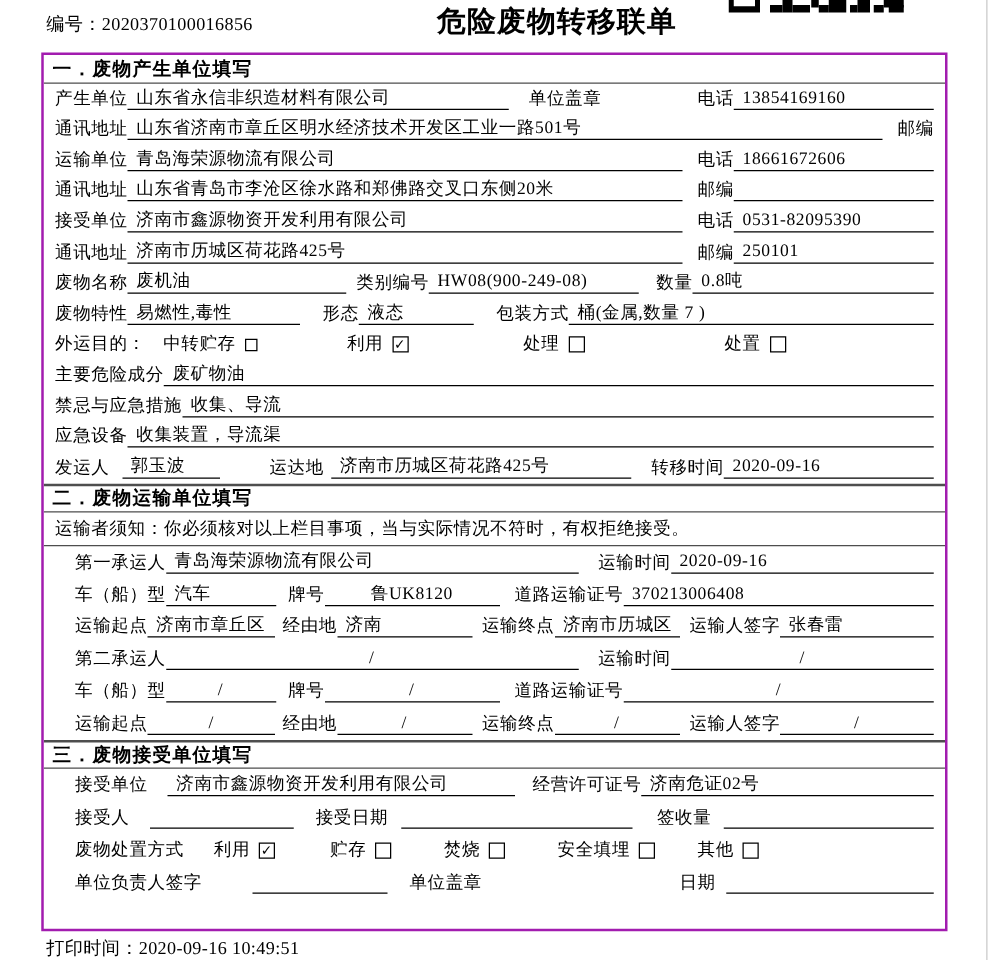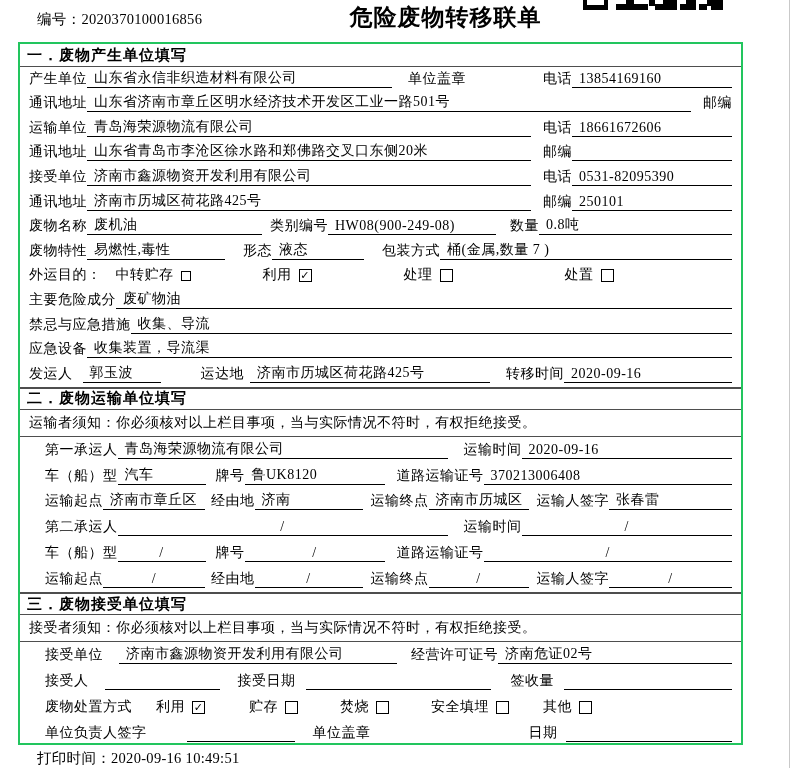--- a/index.html
+++ b/index.html
@@ -8,22 +8,22 @@
     font-family:"Liberation Serif","DejaVu Serif",serif;color:#000;font-size:14px;
     overflow:hidden;
   }
   .serial{position:absolute;left:37px;top:10px;font-size:14.5px;letter-spacing:.3px;}
   .doc-title{position:absolute;left:95px;right:0;top:2px;text-align:center;
     font-size:23px;font-weight:bold;letter-spacing:1px;}
   .qr{position:absolute;left:583px;top:0;width:142px;height:10px;}
   .qr i{position:absolute;background:#000;}
   .edge-line{position:absolute;left:789px;top:0;width:1px;height:768px;background:#c9c9c9;}
 
-  .tbl{position:absolute;left:18px;top:42px;width:725px;height:703px;
-    border:2px solid #22c55e;box-sizing:border-box;display:flex;flex-direction:column;
+  .tbl{position:absolute;left:33px;top:42px;width:725px;height:703px;
+    border:2px solid #a21caf;box-sizing:border-box;display:flex;flex-direction:column;
     overflow:hidden;background:#fff;}
   .sechead{flex:none;height:23px;box-sizing:border-box;display:flex;align-items:center;
     padding:0 7px;font-weight:bold;font-size:15px;border-bottom:1px solid #4e4e4e;letter-spacing:1px;}
   .bt{border-top:2px solid #4e4e4e;}
   .notice{flex:none;height:27px;box-sizing:border-box;display:flex;align-items:center;
     padding:0 9px;border-bottom:1px solid #4e4e4e;letter-spacing:.5px;}
   .row{flex:none;height:24.6px;box-sizing:border-box;display:flex;align-items:flex-end;
     padding:0 9px 4px 9px;white-space:nowrap;letter-spacing:.5px;}
   .row2{height:25.9px;margin-left:16px;}
   .lab{flex:none;}
@@ -169,21 +169,21 @@
     <span class="lab">第一承运人</span>
     <span class="u" style="width:330px;">青岛海荣源物流有限公司</span>
     <span class="lab" style="margin-left:16px;">运输时间</span>
     <span class="u g">2020-09-16</span>
   </div>
 
   <div class="row row2">
     <span class="lab">车（船）型</span>
     <span class="u" style="width:88px;">汽车</span>
     <span class="lab" style="margin-left:10px;">牌号</span>
-    <span class="u" style="width:140px;">鲁UK8120</span>
+    <span class="u" style="width:140px;text-align:center;">鲁UK8120</span>
     <span class="lab" style="margin-left:12px;">道路运输证号</span>
     <span class="u g">370213006408</span>
   </div>
 
   <div class="row row2">
     <span class="lab">运输起点</span>
     <span class="u" style="width:102px;">济南市章丘区</span>
     <span class="lab" style="margin-left:6px;">经由地</span>
     <span class="u" style="width:108px;">济南</span>
     <span class="lab" style="margin-left:8px;">运输终点</span>
@@ -213,21 +213,20 @@
     <span class="u c" style="width:102px;">/</span>
     <span class="lab" style="margin-left:6px;">经由地</span>
     <span class="u c" style="width:108px;">/</span>
     <span class="lab" style="margin-left:8px;">运输终点</span>
     <span class="u c" style="width:100px;">/</span>
     <span class="lab" style="margin-left:8px;">运输人签字</span>
     <span class="u g c">/</span>
   </div>
 
   <div class="sechead bt">三．废物接受单位填写</div>
-  <div class="notice">接受者须知：你必须核对以上栏目事项，当与实际情况不符时，有权拒绝接受。</div>
 
   <div class="row row2">
     <span class="lab">接受单位</span>
     <span class="u" style="width:278px;margin-left:16px;">济南市鑫源物资开发利用有限公司</span>
     <span class="lab" style="margin-left:14px;">经营许可证号</span>
     <span class="u g">济南危证02号</span>
   </div>
 
   <div class="row row2">
     <span class="lab">接受人</span>

